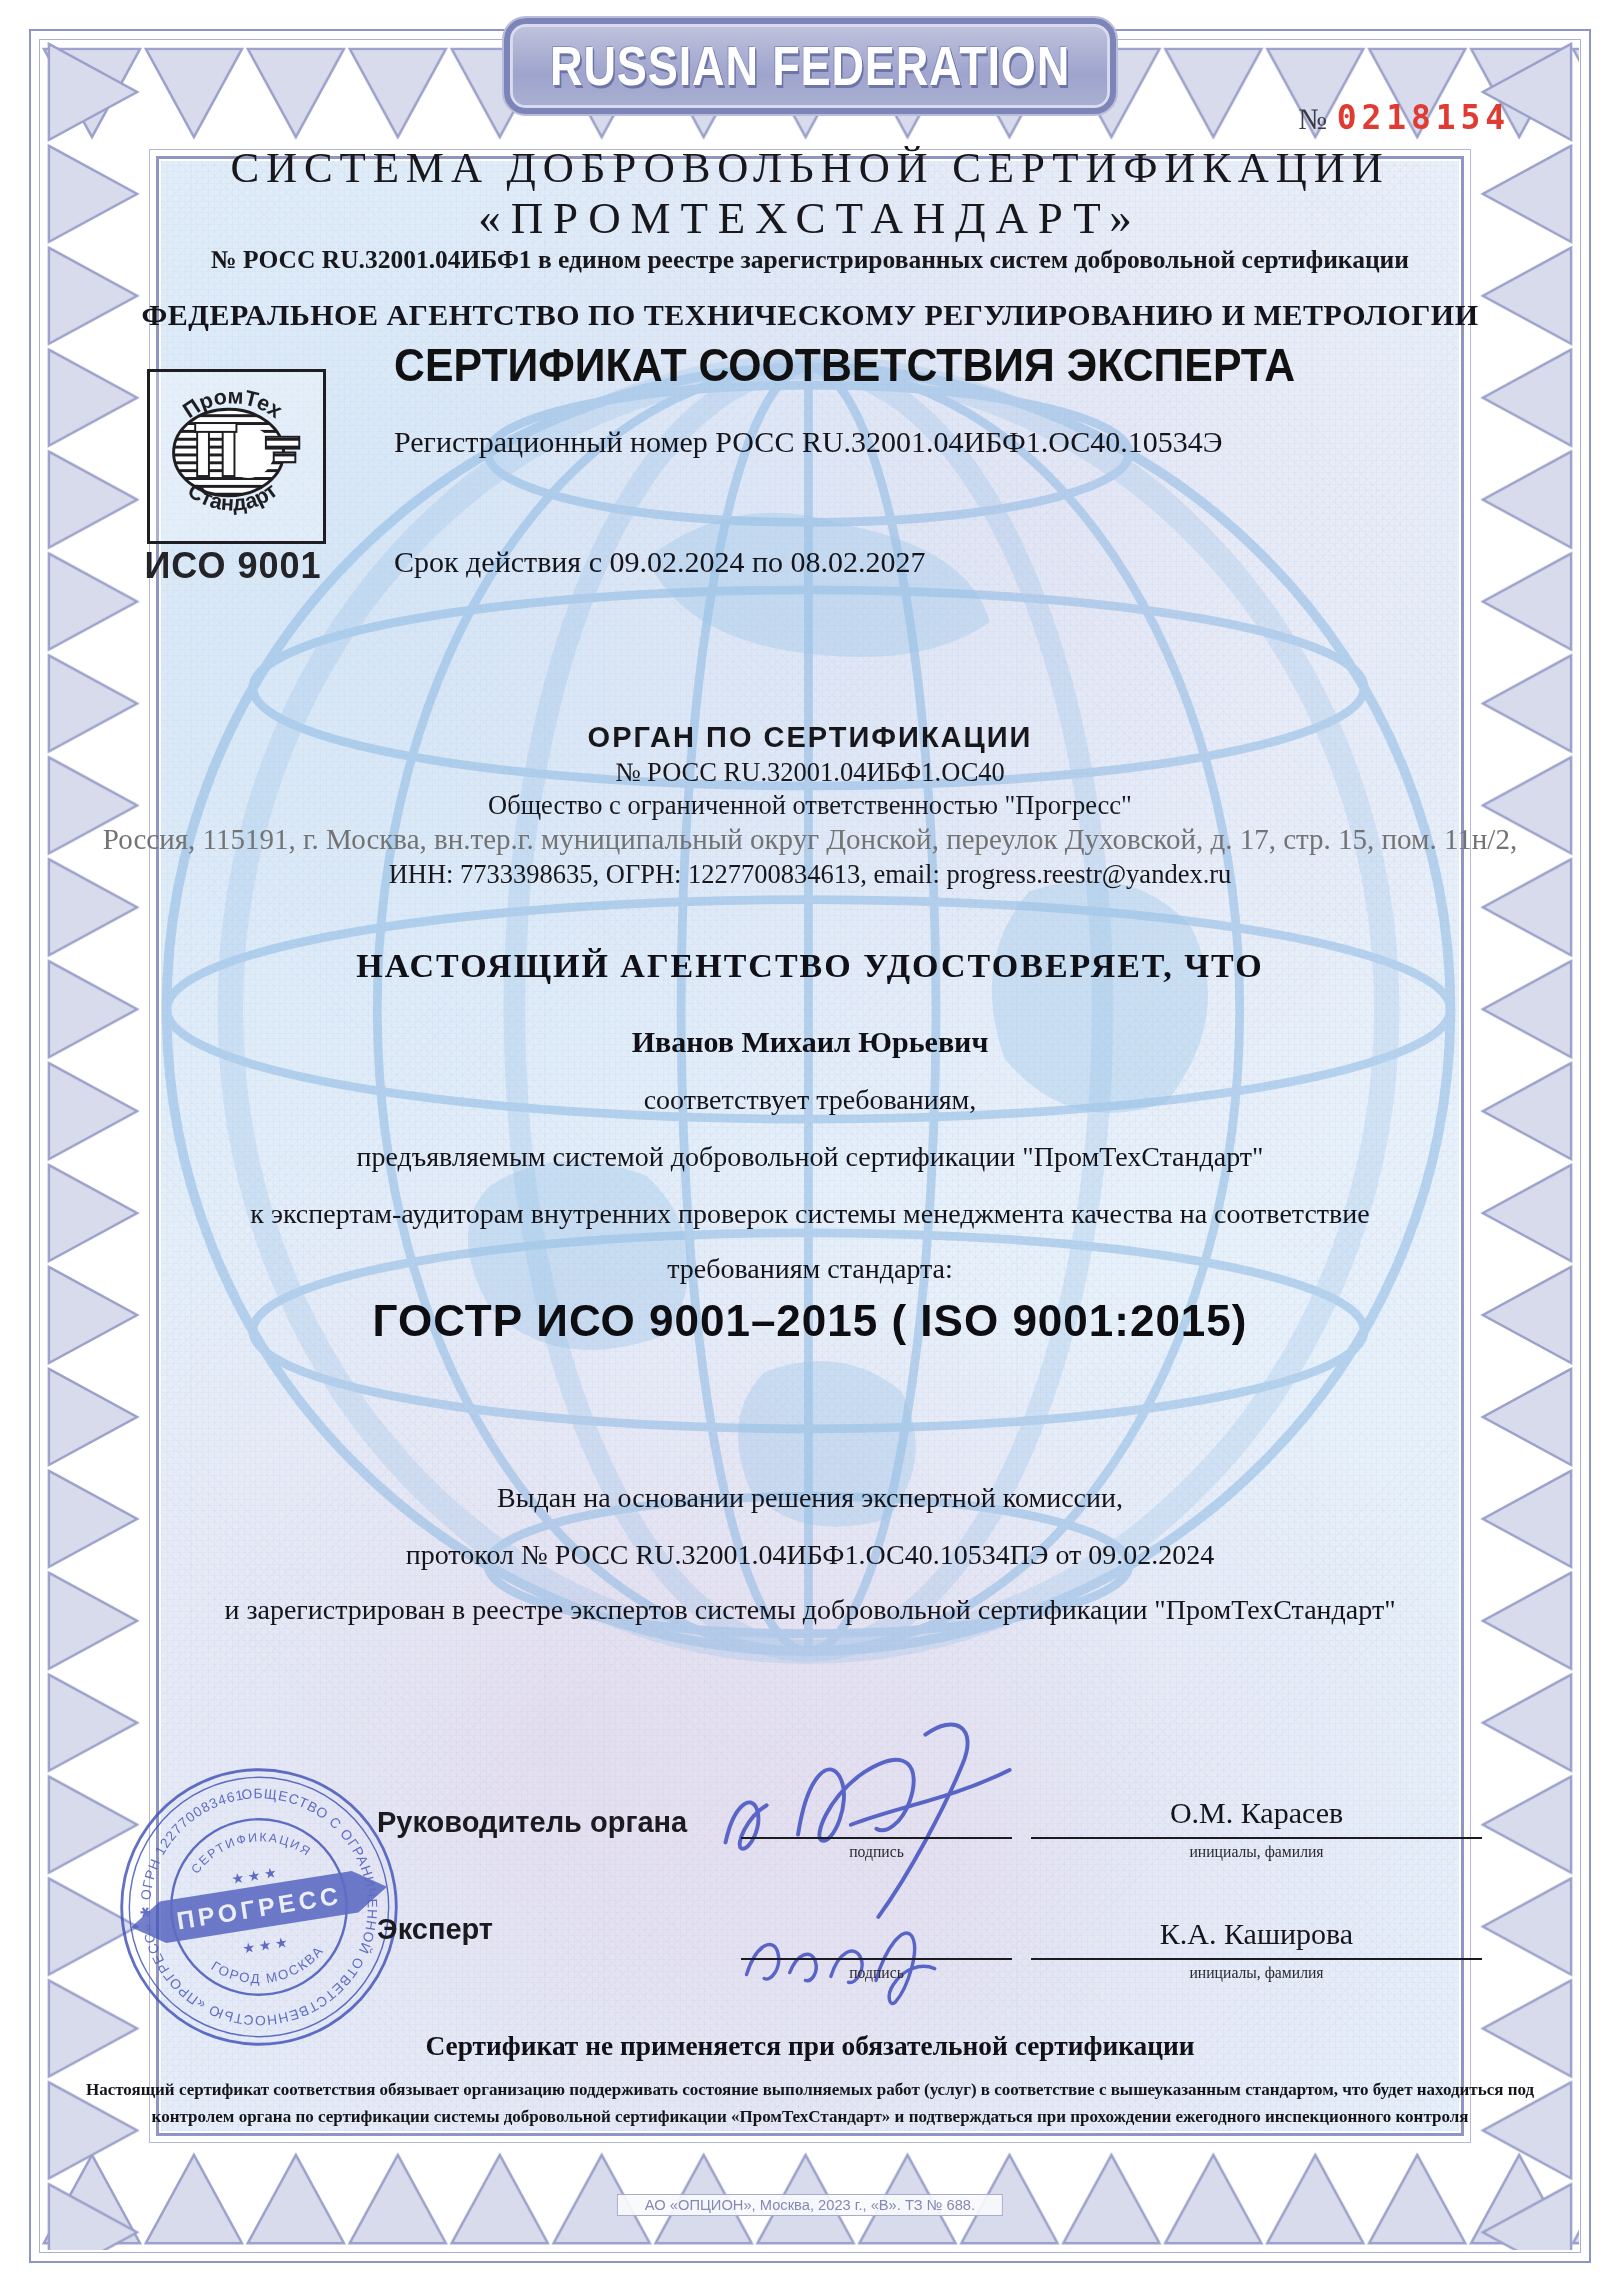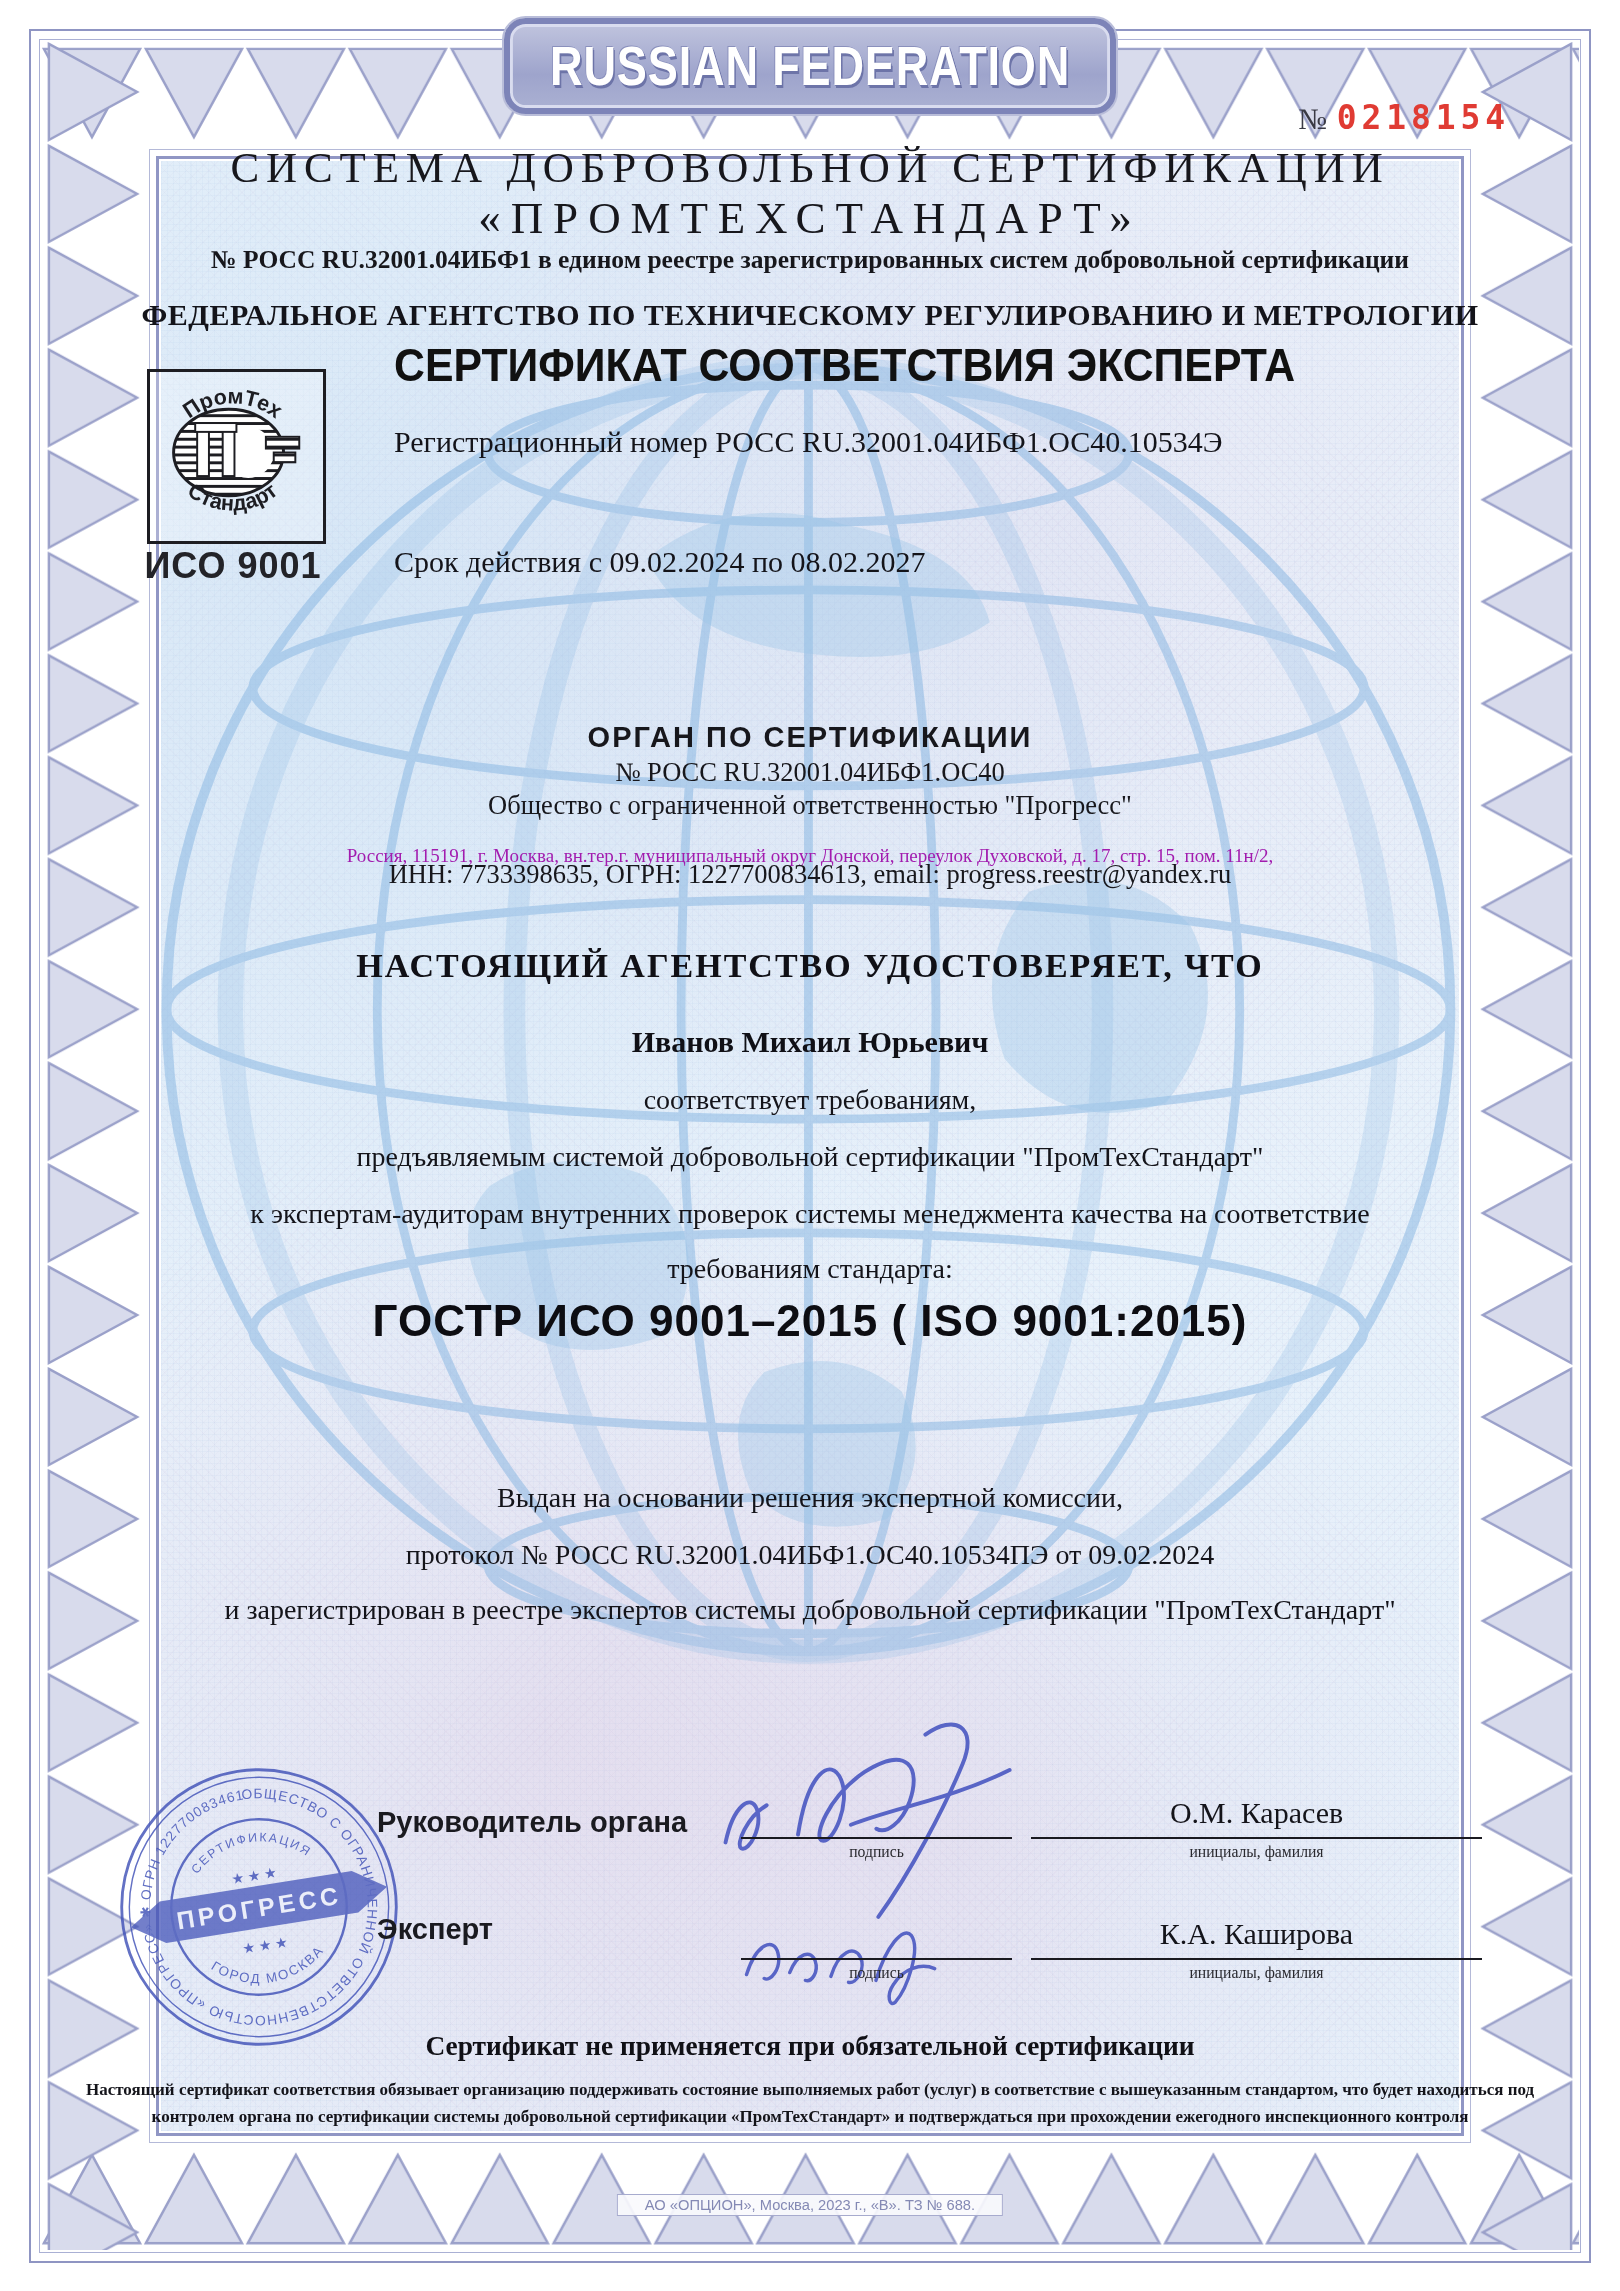--- a/index.html
+++ b/index.html
@@ -45,21 +45,21 @@
   .title{left:394px;top:338px;font-size:46px;font-weight:bold;color:#111;transform:scaleX(.93);transform-origin:left;letter-spacing:0;white-space:nowrap;}
   .regnum{left:394px;top:425px;font-size:30px;color:#14141a;}
   .srok{left:394px;top:545px;font-size:30px;color:#14141a;}
   
   .logo{left:147px;top:369px;width:173px;height:169px;border:3.9px solid #1d1d22;background:rgba(255,255,255,.25);}
   .iso9001{left:125px;top:545px;width:216px;text-align:center;font-size:36px;font-weight:bold;color:#232328;letter-spacing:1px;}
   
   .ob-h{top:721px;font-size:29px;font-weight:bold;letter-spacing:2px;color:#17171c;}
   .ob-n{top:757px;font-size:26.5px;color:#17171c;}
   .ob-name{top:790px;font-size:26.5px;color:#17171c;}
-  .ob-addr{top:823px;font-size:19px;color:#a21caf;margin-top:22px;}
+  .ob-addr{top:823px;font-size:29px;color:#737373;}
   .ob-inn{top:859px;font-size:26.5px;color:#17171c;}
   
   .isobox{left:165px;right:165px;top:812px;height:529px;
     border:4.9px solid rgba(125,170,218,.55);
     background:rgba(176,212,239,.32);
     display:flex;align-items:center;justify-content:center;overflow:hidden;}
   .isobox span{font-family:"Liberation Serif",serif;font-weight:bold;font-size:588px;line-height:529px;
     color:rgba(122,168,214,.5);letter-spacing:108px;text-indent:108px;}
   
   .st-h{top:947px;font-size:34px;font-weight:bold;letter-spacing:2px;color:#101016;}

